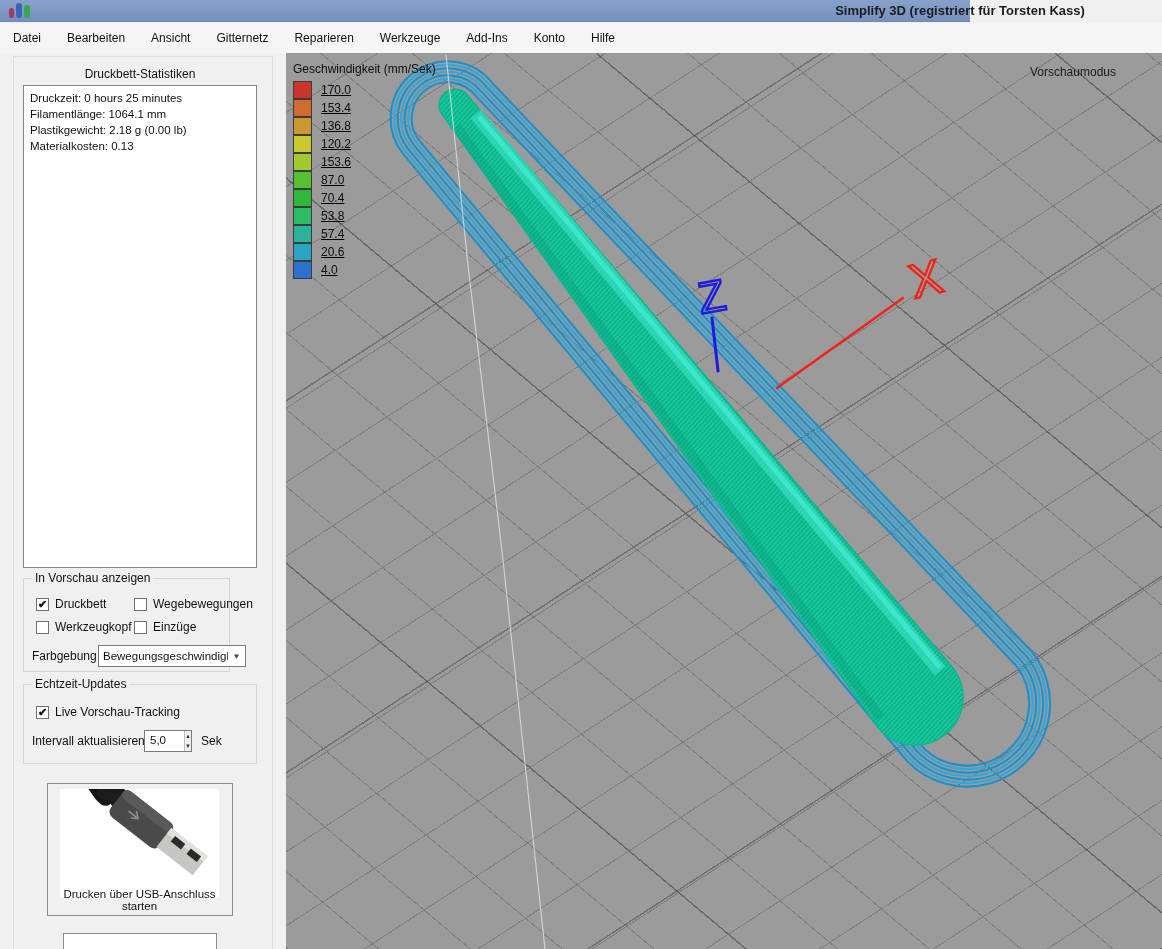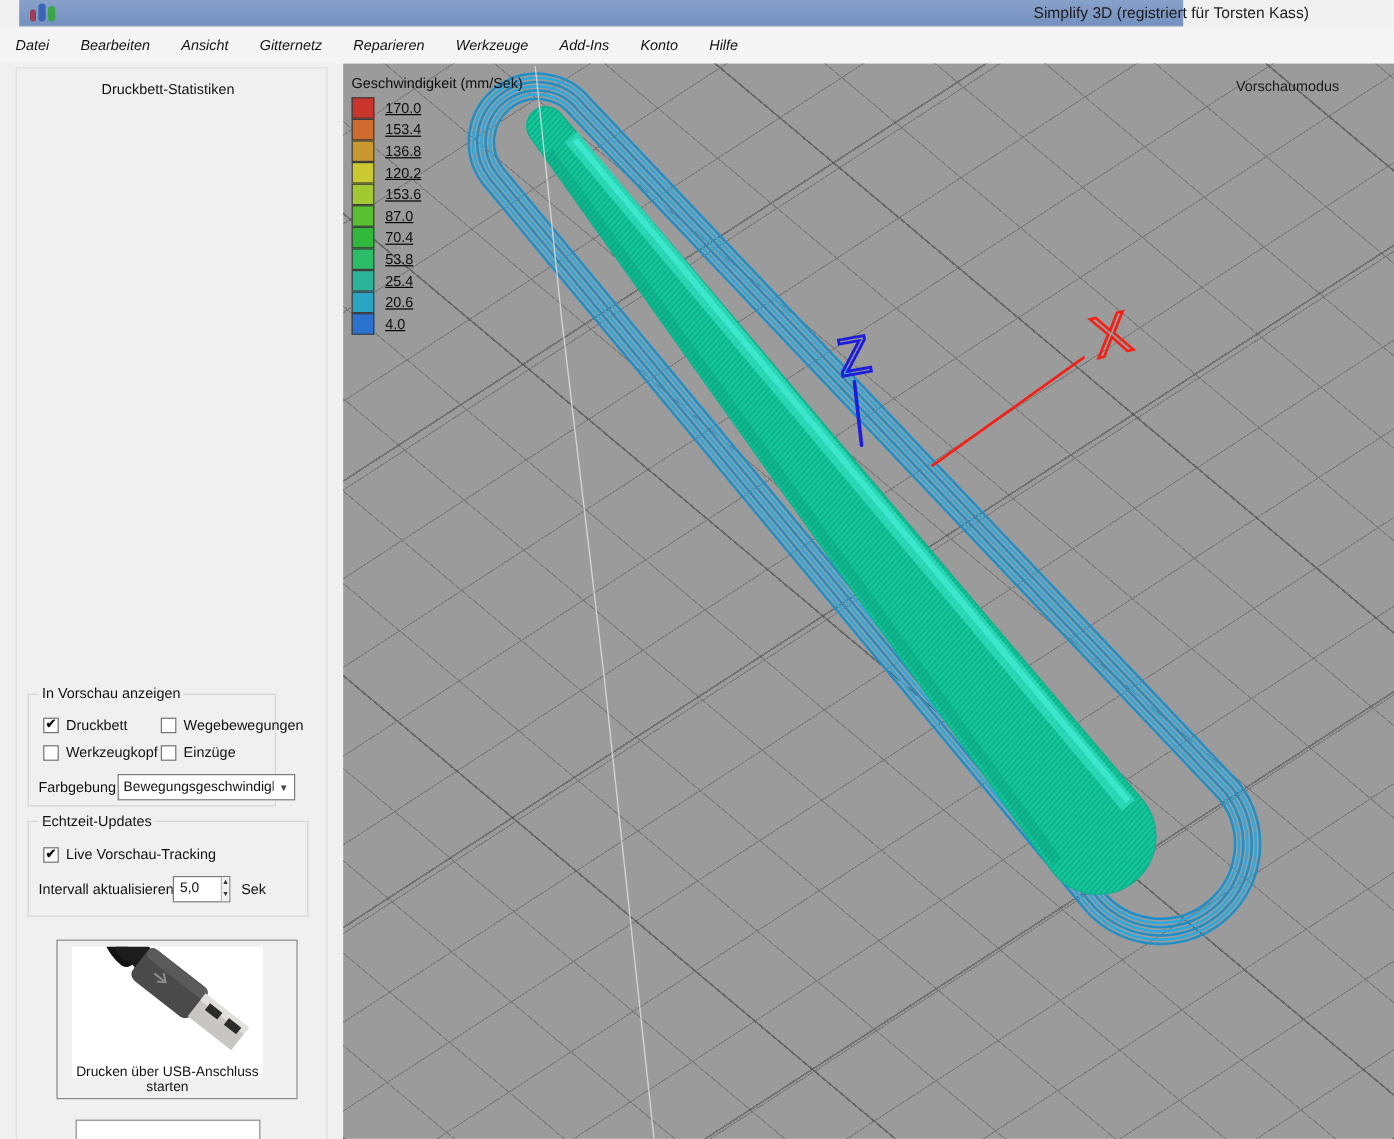--- a/index.html
+++ b/index.html
@@ -1,33 +1,33 @@
 <!DOCTYPE html>
 <html><head>
 <meta charset="utf-8">
 <style>
   * { margin:0; padding:0; box-sizing:border-box; }
   html,body { width:1162px; height:949px; overflow:hidden;
               font-family:"Liberation Sans", sans-serif; background:#f0f0f0; }
 
   
-  .titlebar { position:absolute; left:16px; top:0; width:970px; height:22px;
-              background:linear-gradient(#88a1ca,#7591c0); border-bottom:1px solid #6d89b6; }
+  .titlebar { position:absolute; left:0; top:0; width:970px; height:22px;
+              background:linear-gradient(#88a1ca,#7591c0); border-bottom:1px solid #6d89b6;font-weight:bold; }
   .titlebar .logo { position:absolute; left:9px; top:3px; width:30px; height:16px; }
   .logo .bar { position:absolute; bottom:1px; border-radius:3px; }
   .logo .bar.r { left:0;  width:5px; height:10px; background:#9e3d55; }
   .logo .bar.b { left:7px; width:6px; height:15px; background:#3a64b5; }
   .logo .bar.g { left:15px; width:6px; height:13px; background:#3aa64a; }
   .title-text { position:absolute; left:700px; top:3px; width:520px; text-align:center;
                 font-size:13px; color:#1c1c1c; }
 
   
   .menubar { position:absolute; left:0; top:23px; width:1162px; height:30px;
              background:#f5f5f5; display:flex; align-items:center; }
-  .menu-item { font-size:12px; color:#111; padding:7px 13px; cursor:default;font-style:italic; }
+  .menu-item { font-size:12px; color:#111; padding:7px 13px; cursor:default; }
 
   
   .sidebar { position:absolute; left:0; top:53px; width:286px; height:896px; background:#f0f0f0; }
   .sidebar-frame { position:absolute; left:13px; top:3px; width:260px; height:960px;
                    border:1px solid #dedede; }
   .stats-title { position:absolute; left:0; top:14px; width:280px; text-align:center;
                  font-size:12px; color:#111; }
   .stats-box { position:absolute; left:23px; top:32px; width:234px; height:483px;
                background:#fff; border:1px solid #828790; font-size:11.5px; color:#111;
                padding:4px 6px; line-height:16px; }
@@ -44,21 +44,21 @@
   .combobox .cb-text { flex:1; padding-left:4px; white-space:nowrap; overflow:hidden; }
   .combobox .cb-arrow { width:17px; text-align:center; font-size:8px; color:#444; }
   .spinbox { position:absolute; width:48px; height:22px; background:#fff;
              border:1px solid #7a7a7a; display:flex;gap:18px; }
   .spinbox .sp-text { flex:1; font-size:11.5px; color:#111; padding:3px 0 0 5px; }
   .spinbox .sp-btns { width:15px; border-left:1px solid #bbb; display:flex;
                       flex-direction:column; background:#f0f0f0; }
   .spinbox .sp-btns span { flex:1; font-size:6px; color:#333; text-align:center; line-height:10px; }
   .side-label { position:absolute; font-size:12px; color:#111; }
 
-  .usb-button { position:absolute; left:47px; top:730px; width:201px; height:133px;
+  .usb-button { position:absolute; left:47px; top:730px; width:186px; height:133px;
                 background:#f0f0f0; border:1px solid #8a8a8a; cursor:pointer; }
   .usb-img { position:absolute; left:12px; top:5px; width:159px; height:109px; background:#fff; }
   .usb-label { position:absolute; left:0; bottom:3px; width:183px; text-align:center;
                font-size:11.5px; color:#111; }
   .mini-box { position:absolute; left:63px; top:880px; width:154px; height:70px;
               background:#fff; border:1px solid #8a8a8a; }
 
   
   .viewport3d { position:absolute; left:286px; top:53px; width:876px; height:896px;
     background-color:#9b9b9b;
@@ -97,20 +97,26 @@
   <span class="menu-item">Werkzeuge</span>
   <span class="menu-item">Add-Ins</span>
   <span class="menu-item">Konto</span>
   <span class="menu-item">Hilfe</span>
 </div>
 
 <div class="sidebar">
   <div class="sidebar-frame"></div>
 
   <div class="stats-title">Druckbett-Statistiken</div>
+  <div class="stats-box">
+    <div>Druckzeit: 0 hours 25 minutes</div>
+    <div>Filamentlänge: 1064.1 mm</div>
+    <div>Plastikgewicht: 2.18 g (0.00 lb)</div>
+    <div>Materialkosten: 0.13</div>
+  </div>
 
   <div class="groupbox" style="left:23px; top:525px; width:207px; height:94px;">
     <span class="gb-title">In Vorschau anzeigen</span>
     <div class="cb-row" style="left:12px; top:18px;">
       <span class="checkbox">✔</span>
       <span>Druckbett</span>
     </div>
     <div class="cb-row" style="left:110px; top:18px;">
       <span class="checkbox"></span>
       <span>Wegebewegungen</span>
@@ -240,21 +246,21 @@
     <div class="legend-row">
       <span class="legend-swatch" style="background: rgb(48, 184, 58);"></span>
       <span class="legend-value">70.4</span>
     </div>
     <div class="legend-row">
       <span class="legend-swatch" style="background: rgb(45, 189, 104);"></span>
       <span class="legend-value">53.8</span>
     </div>
     <div class="legend-row">
       <span class="legend-swatch" style="background: rgb(43, 180, 151);"></span>
-      <span class="legend-value">25.4</span>
+      <span class="legend-value">57.4</span>
     </div>
     <div class="legend-row">
       <span class="legend-swatch" style="background: rgb(43, 164, 196);"></span>
       <span class="legend-value">20.6</span>
     </div>
     <div class="legend-row">
       <span class="legend-swatch" style="background: rgb(43, 114, 207);"></span>
       <span class="legend-value">4.0</span>
     </div>
   </div>

